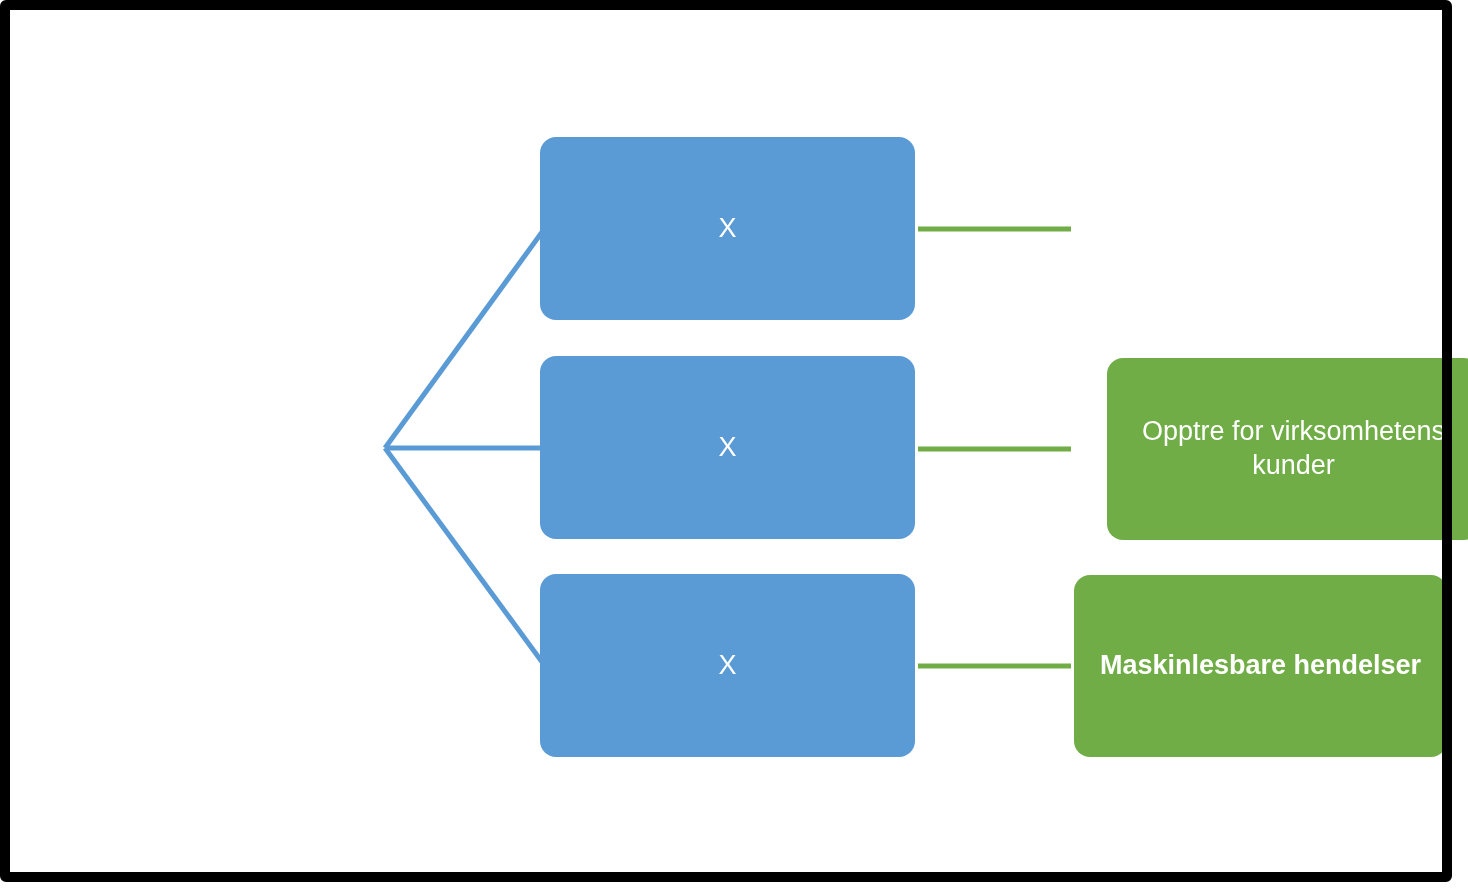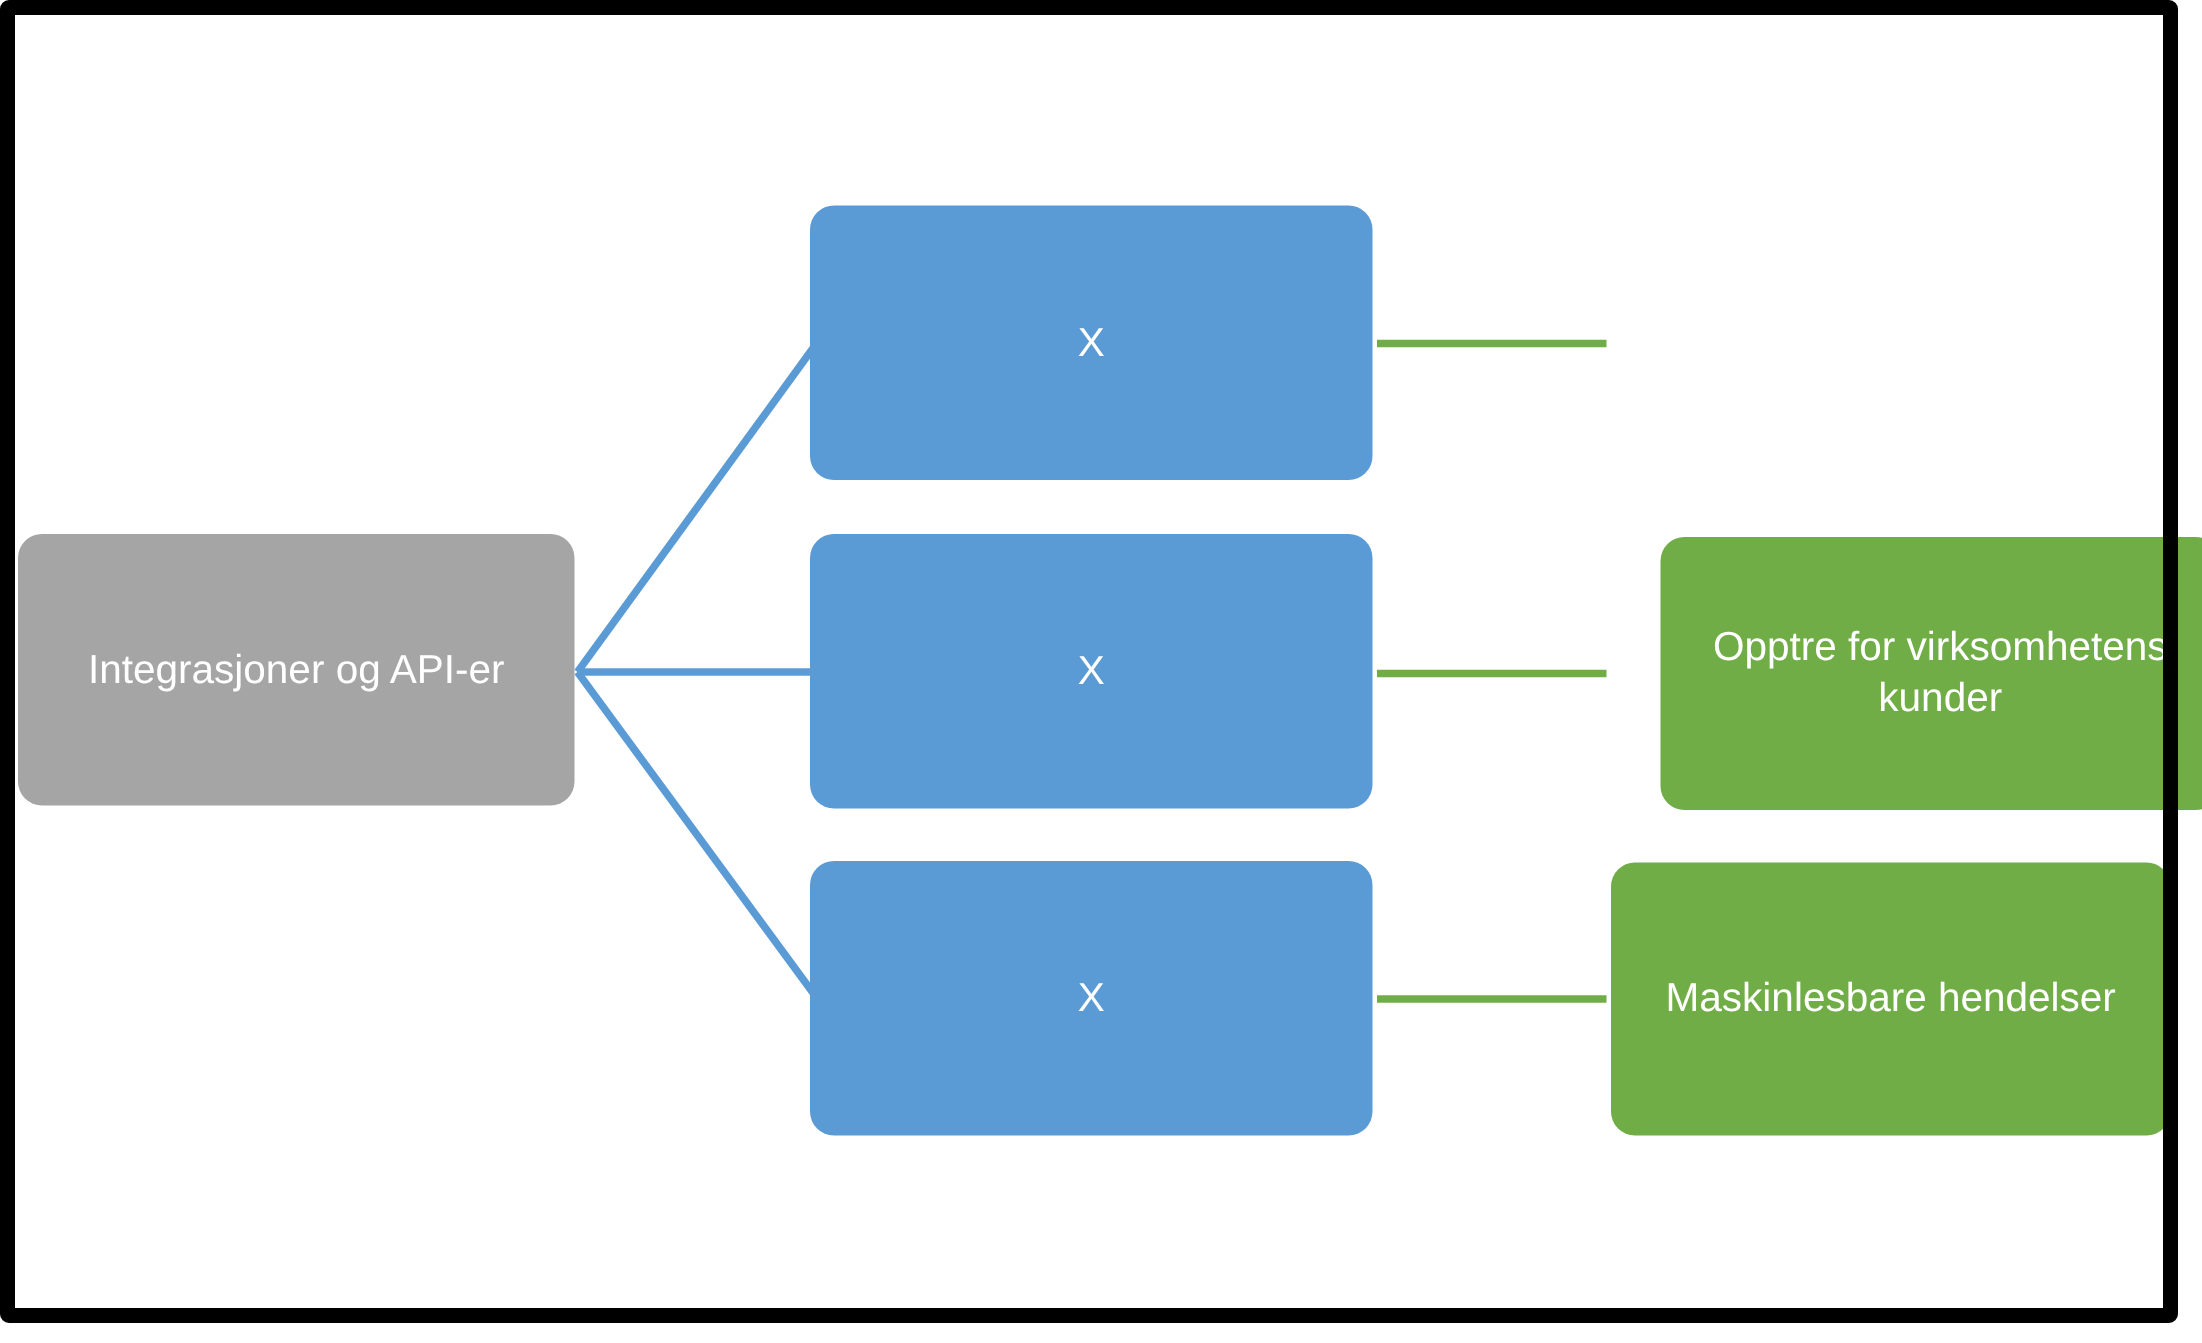--- a/index.html
+++ b/index.html
@@ -50,39 +50,36 @@
     padding: 6px 10px;
   }
   .node.root { background: var(--gray, #A5A5A5); left: 12px; top: 356px; width: 371px; height: 181px; }
   .node.mid  { background: var(--blue, #5B9BD5); width: 375px; height: 183px; left: 540px; }
   .node.leaf { background: var(--green, #70AD47); width: 373px; height: 182px; left: 1074px; }
   .node.mid.row-0  { top: 137px; }
   .node.mid.row-1  { top: 356px; }
   .node.mid.row-2  { top: 574px; }
   .node.leaf.row-0 { top: 138px; }
   .node.leaf.row-1 { top: 358px; margin-left: 33px; }
-  .node.leaf.row-2 { top: 575px; }
+  .node.leaf.row-2 { top: 575px; font-weight: bold; }
 </style>
 </head>
 <body>
 
 <div class="stage">
 
   <svg class="connectors" viewBox="0 0 1468 895" xmlns="http://www.w3.org/2000/svg">
     <line class="blue-line" x1="385" y1="448" x2="545" y2="228"></line>
     <line class="blue-line" x1="385" y1="448" x2="545" y2="448"></line>
     <line class="blue-line" x1="385" y1="448" x2="545" y2="666"></line>
     <line class="green-line" x1="918" y1="229" x2="1071" y2="229"></line>
     <line class="green-line" x1="918" y1="449" x2="1071" y2="449"></line>
     <line class="green-line" x1="918" y1="666" x2="1071" y2="666"></line>
   </svg>
 
-  <div class="node root">
-    <span>Integrasjoner og API-er</span>
-  </div>
 
   <div class="node mid row-0">
     <span>X</span>
   </div>
   <div class="node mid row-1">
     <span>X</span>
   </div>
   <div class="node mid row-2">
     <span>X</span>
   </div>

